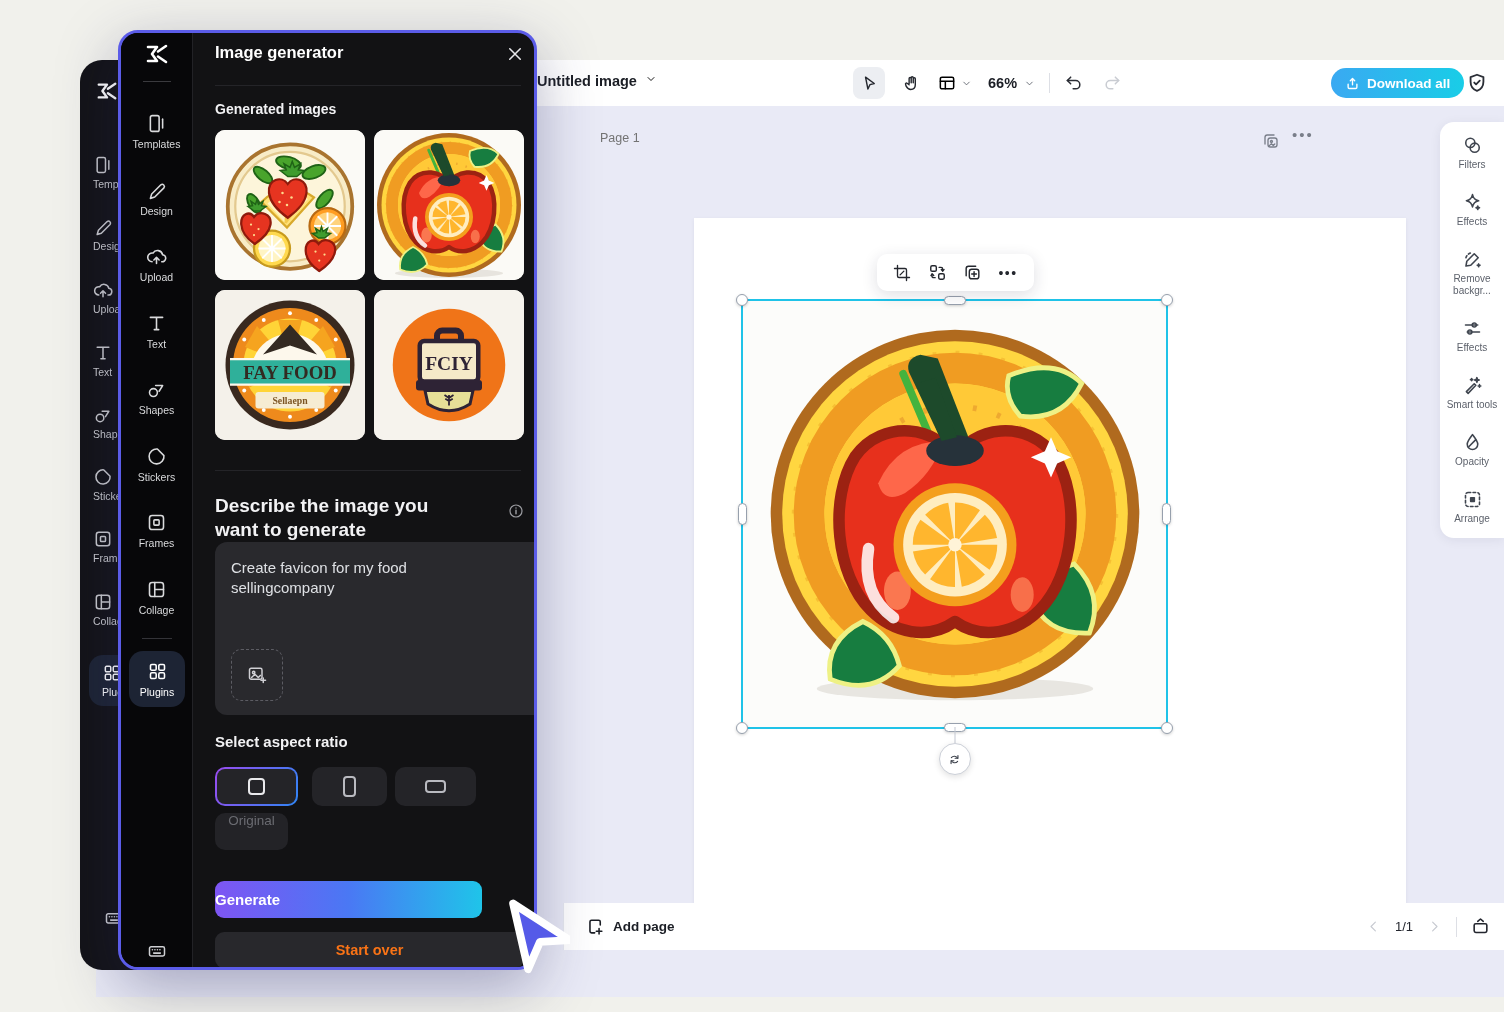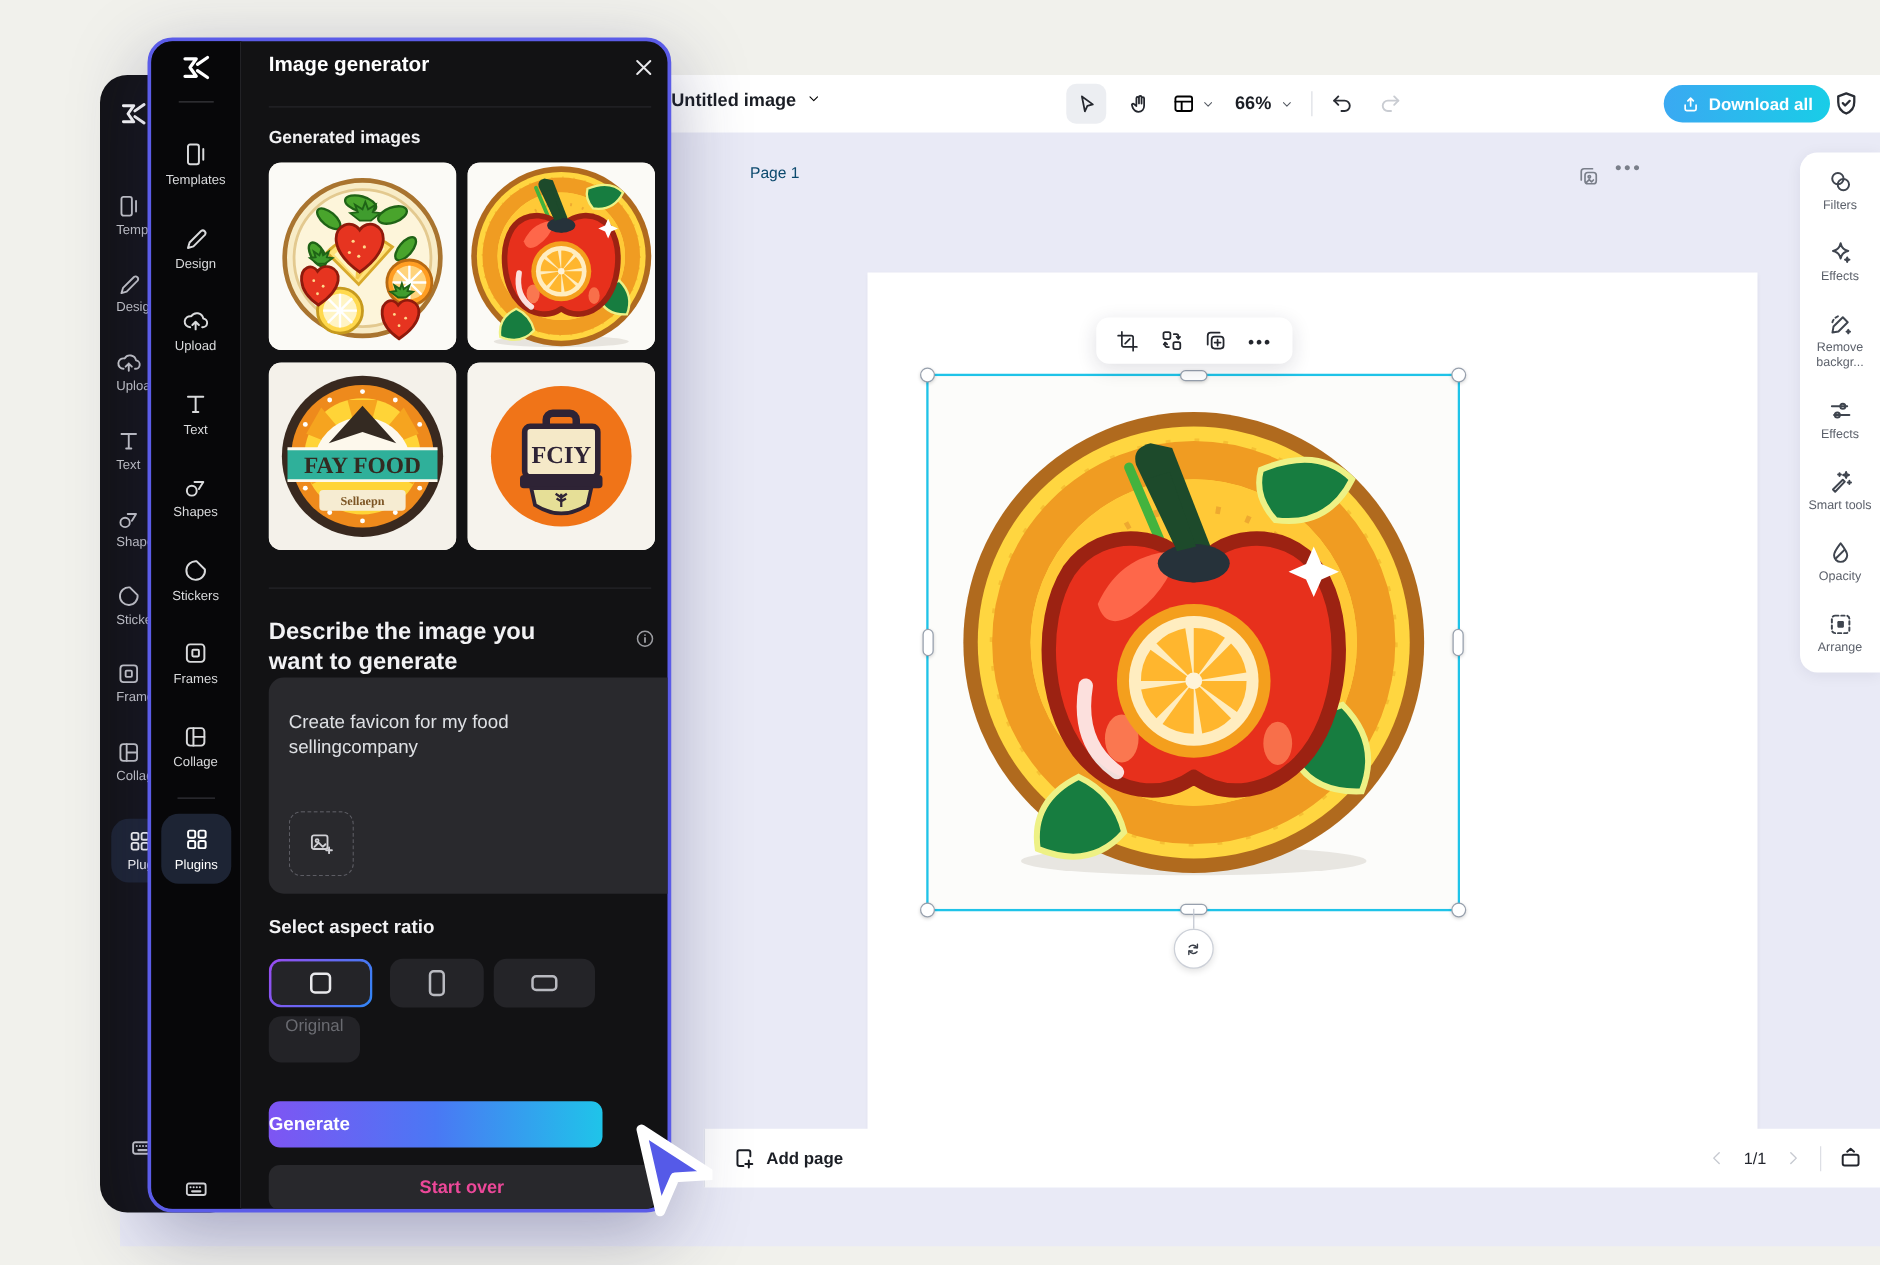--- a/index.html
+++ b/index.html
@@ -15,21 +15,21 @@
   #topbar { left:0; top:0; right:0; height:46px; background:#ffffff; border-radius:26px 0 0 0; }
   #topbar .tb-text { font-size:14.5px; color:#1b1e25; font-weight:600; }
   .tool-btn { width:32px; height:32px; border-radius:8px; display:flex; align-items:center;
     justify-content:center; color:#24272e; }
   .tool-btn.active { background:#eceef2; }
   #download-btn { display:flex; align-items:center; gap:7px; height:30px; padding:0 14px;
     border-radius:16px; color:#fff; font-size:13.5px; font-weight:700;
     background:linear-gradient(90deg,#3aa9f2,#19cde7); }
 
   
-  #page-label { font-size:12.5px; color:#0c4a6e; }
+  #page-label { font-size:12.5px; color:#737373; }
   #page { left:598px; top:158px; width:712px; height:710px; background:#ffffff;
     box-shadow:0 1px 4px rgba(30,34,60,.06); }
   #float-toolbar { left:877px; top:254px; width:157px; height:37px; background:#fff;
     border-radius:10px; box-shadow:0 4px 16px rgba(25,30,55,.14); display:flex;
     align-items:center; justify-content:space-evenly; color:#24272e; z-index:4; }
   #selection { left:741px; top:299px; width:427px; height:430px;
     border:2px solid #1fc3e8; z-index:3; }
   #sel-image { position:absolute; inset:0; background:#fcfcfa; display:flex;
     align-items:center; justify-content:center; overflow:hidden; }
   .handle { position:absolute; background:#fff; border:1.5px solid #97a0ad;
@@ -83,42 +83,42 @@
     align-items:center; gap:4px; color:#d9dadc; }
   .ps-item span { font-size:10.5px; }
   #ps-plugins { left:8px; width:56px; height:56px; background:#1d2434; border-radius:14px;
     justify-content:center; color:#fff; }
   #panel-content { position:relative; flex:1; }
   .pc-divider { position:absolute; left:22px; right:13px; height:1px; background:#242428; }
   .pc-heading { position:absolute; color:#f2f2f4; font-weight:700; }
   .thumb { position:absolute; width:150px; height:150px; border-radius:10px;
     background:#f7f5f0; overflow:hidden; }
   #prompt-box { position:absolute; left:22px; top:509px; width:369px; height:173px;
-    background:#29292d; border-radius:12px; padding:26px 16px; }
+    background:#29292d; border-radius:12px; padding:16px 16px; }
   #prompt-text { font-size:15px; color:#dee0e4; line-height:1.35; max-width:240px; }
   #prompt-add-img { position:absolute; left:16px; bottom:14px; width:52px; height:52px;
     border:1.5px dashed #5c5c63; border-radius:10px; display:flex; align-items:center;
     justify-content:center; color:#cfcfd4; }
   .aspect-btn { position:absolute; top:734px; height:39px; background:#242428;
     border-radius:10px; display:flex; align-items:center; justify-content:center; }
   .aspect-btn.sel { border:2px solid transparent;
     background:linear-gradient(#242428,#242428) padding-box,
                linear-gradient(120deg,#9a4bf0,#2f86f5) border-box; }
   .glyph-sq { width:17px; height:17px; border:2px solid #e9e9ec; border-radius:4px; }
   .glyph-pt { width:13px; height:21px; border:2px solid #b9bac0; border-radius:4px; }
   .glyph-ls { width:21px; height:13px; border:2px solid #b9bac0; border-radius:4px; }
   #original-chip { position:absolute; left:22px; top:780px; width:73px; height:37px;
     background:#232327; border-radius:10px; color:#6a6b71; font-size:13.5px;
     display:flex; justify-content:center; }
   #generate-btn { position:absolute; left:22px; top:848px; width:267px; height:37px;
     border-radius:9px; background:linear-gradient(90deg,#7e55f3,#4a78f4 50%,#1fc4e9);
     color:#fff; font-size:15px; font-weight:700; display:flex; align-items:center;
     justify-content:flex-start; }
   #startover-btn { position:absolute; left:22px; top:899px; width:309px; height:36px;
-    border-radius:9px; background:#28282c; color:#ec4899; font-size:14.5px;
+    border-radius:9px; background:#28282c; color:#f97316; font-size:14.5px;
     font-weight:600; display:flex; align-items:center; justify-content:center; }
   #cursor { left:492px; top:890px; z-index:30; }
 </style>
 </head>
 <body>
 
 <svg width="0" height="0" style="position:absolute">
   <defs>
     <g id="appleCoin">
       <ellipse cx="100" cy="191" rx="72" ry="6" fill="rgba(60,40,10,0.10)"></ellipse>

